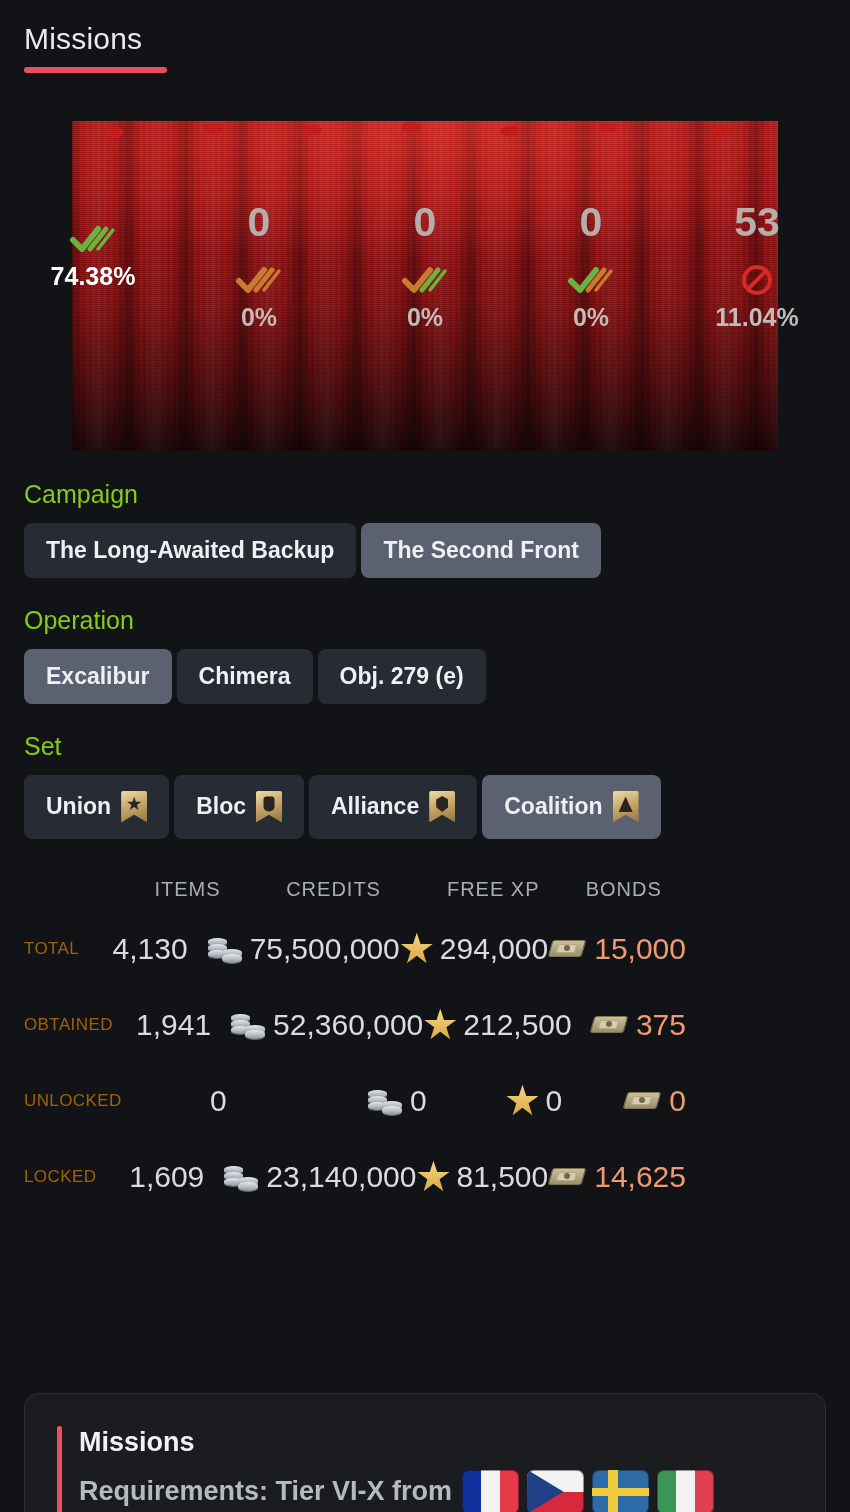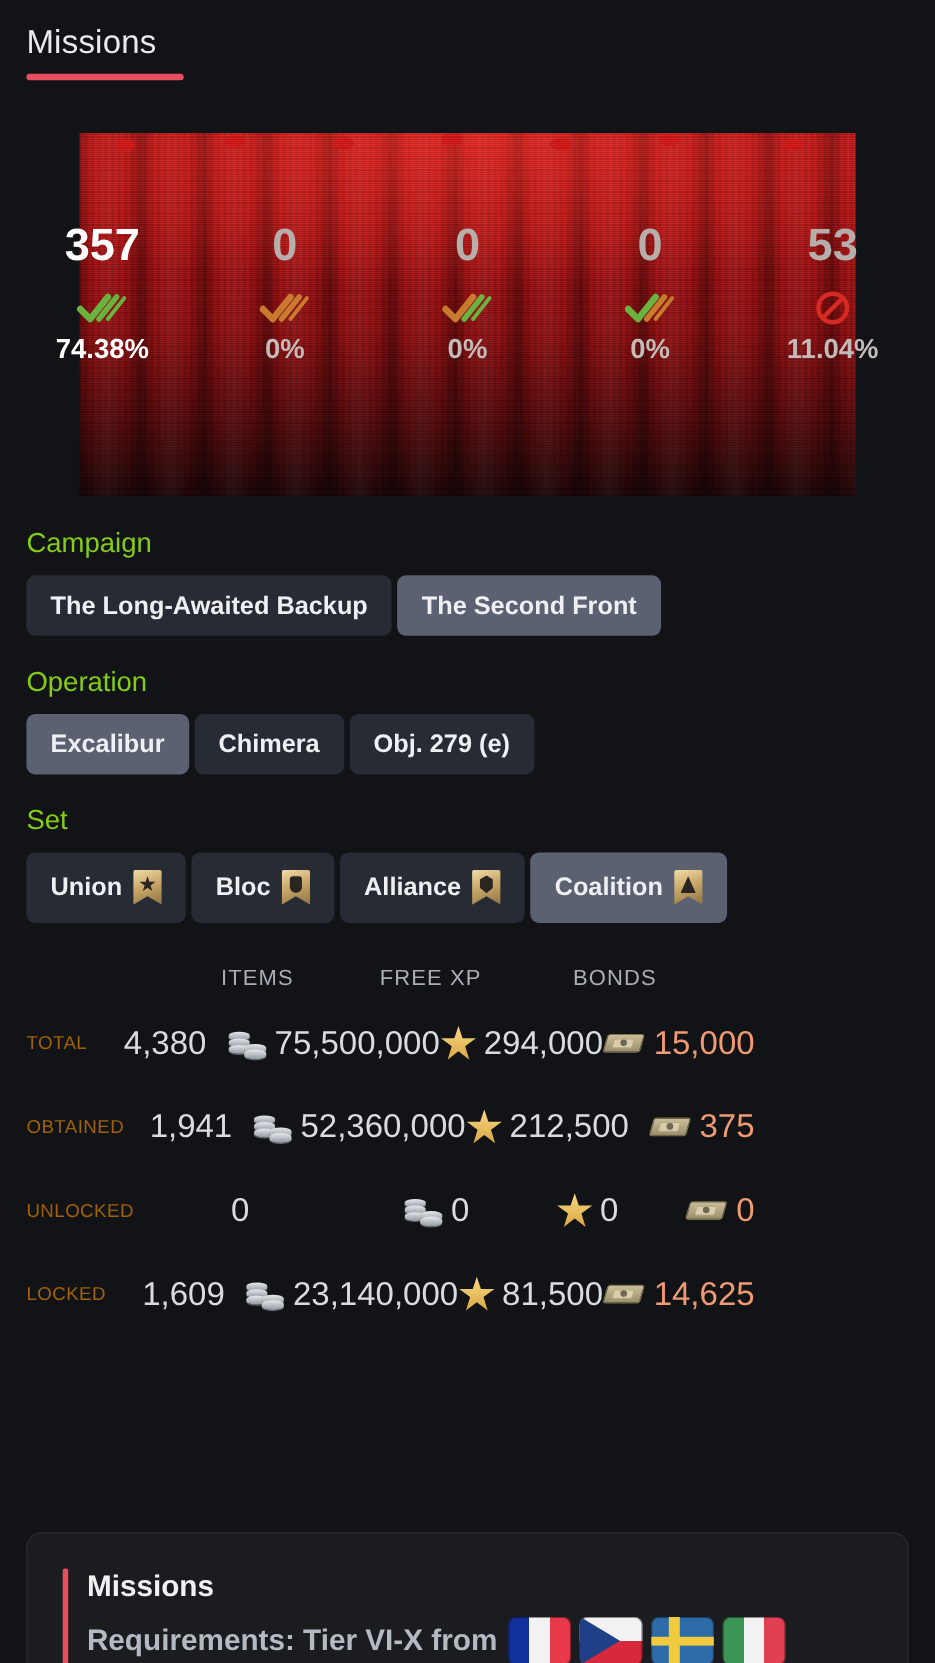--- a/index.html
+++ b/index.html
@@ -181,21 +181,20 @@
 <div id="page-header">
   <div id="page-title">Missions</div>
   <div id="title-underline"></div>
 </div>
 
 <div id="banner-wrap">
   <div id="banner-cloth"></div>
   <div id="banner-stats">
 
     <div class="stat-col primary">
-      <div class="stat-num">357</div>
       <div class="stat-icon">
         <svg width="46" height="30" viewBox="0 0 46 30">
           <path d="M3 16 L12 25 L28 5" stroke="#6ab33e" stroke-width="6" fill="none" stroke-linecap="round" stroke-linejoin="round"></path>
           <path d="M20 25 L36 5" stroke="#6ab33e" stroke-width="5" fill="none" stroke-linecap="round"></path>
           <path d="M28 25 L43 6" stroke="#6ab33e" stroke-width="3.5" fill="none" stroke-linecap="round"></path>
         </svg>
       </div>
       <div class="stat-pct">74.38%</div>
     </div>
 
@@ -309,27 +308,28 @@
       </span>
     </button>
   </div>
 </div>
 
 <div id="rewards-table">
 
   <div class="tbl-row head">
     <div class="c-label"></div>
     <div class="c-items">ITEMS</div>
+    <div class="c-credits">CREDITS</div>
     <div class="c-freexp">FREE XP</div>
     <div class="c-bonds">BONDS</div>
   </div>
 
   <div class="tbl-row">
     <div class="c-label">TOTAL</div>
-    <div class="c-items"><span class="val">4,380</span></div>
+    <div class="c-items"><span class="val">4,130</span></div>
     <div class="c-credits">
       <span class="ic ic-credits">
           <i></i>
           <i></i>
           <i></i>
           <i></i>
           <i></i>
         </span>
       <span class="val">75,500,000</span>
     </div>

